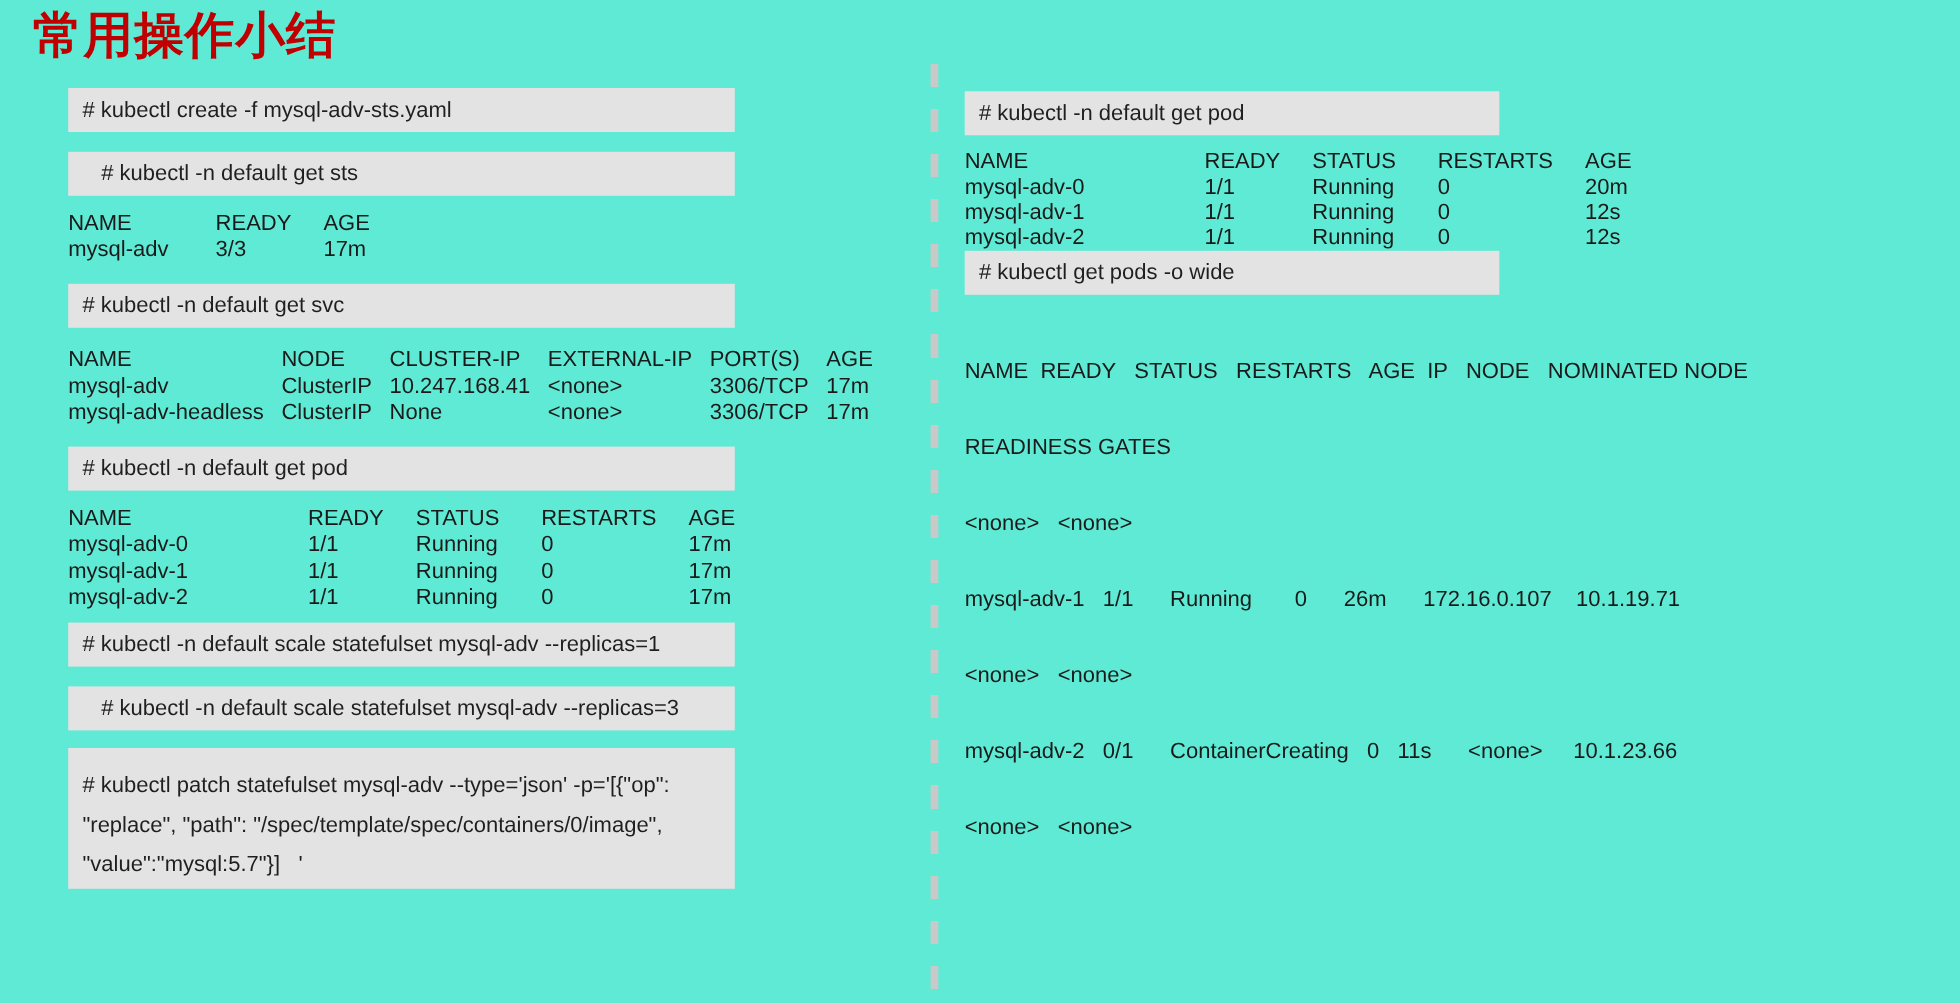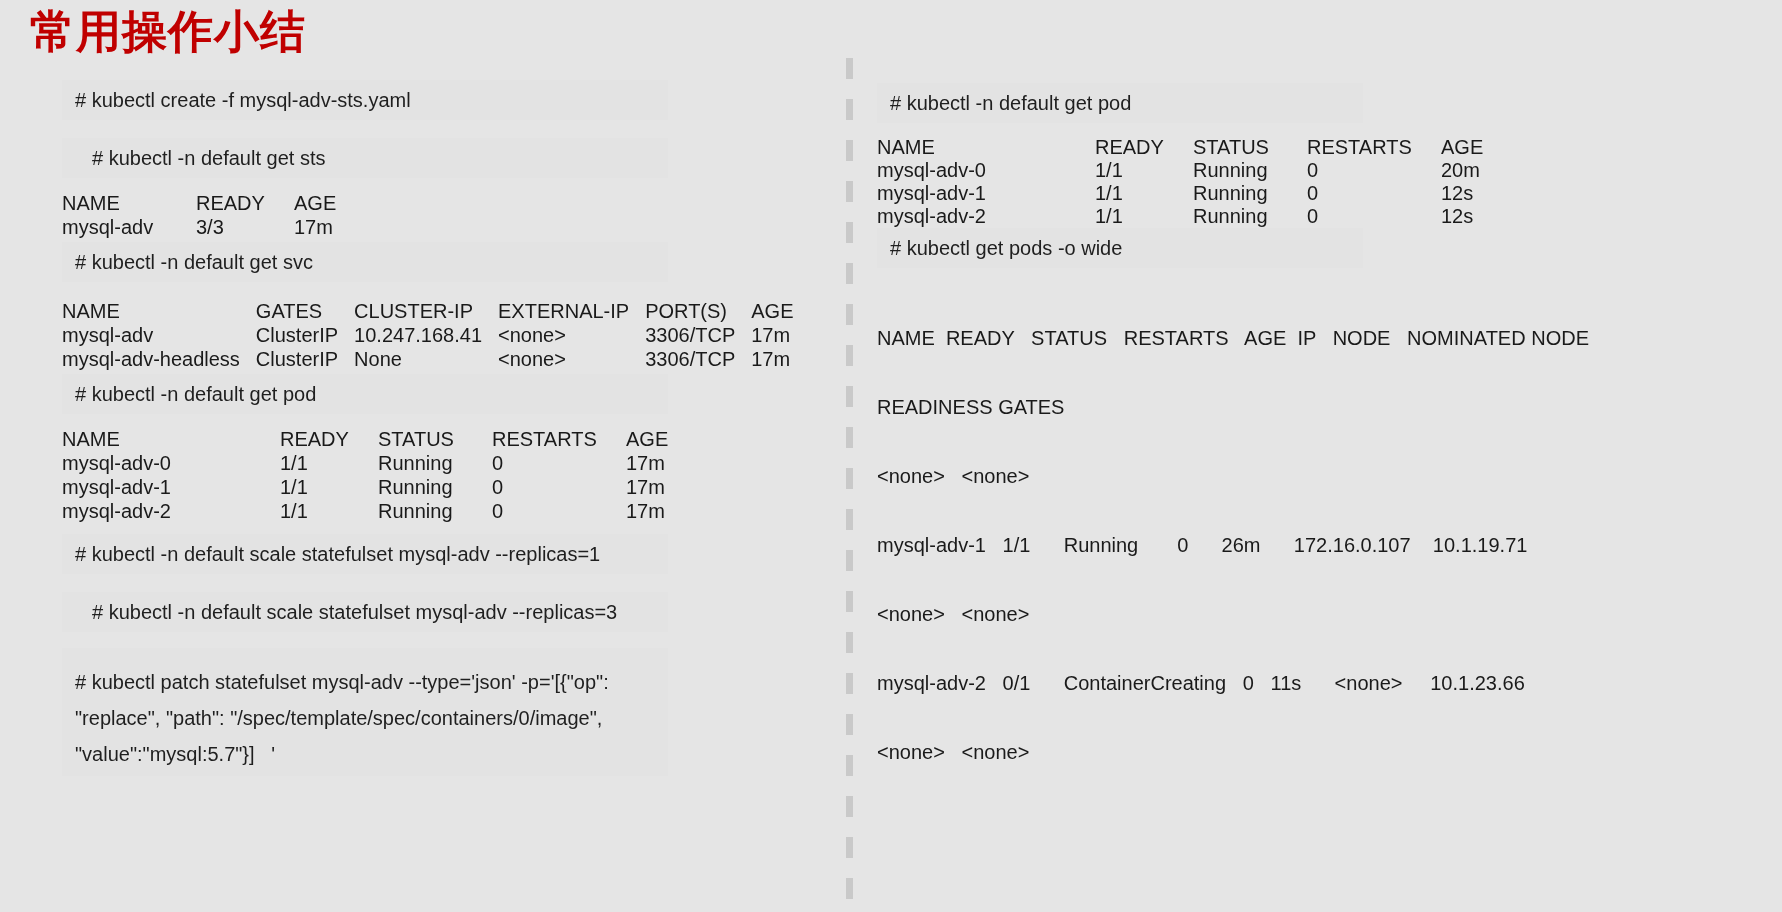--- a/index.html
+++ b/index.html
@@ -1,17 +1,17 @@
 <!DOCTYPE html>
 <html><head>
 <meta charset="utf-8">
 <style>
   html,body{margin:0;padding:0;background:#ffffff;}
   .page{
-    position:relative;width:1782px;height:912px;background:#e5e5e5;overflow:hidden;
+    position:relative;width:1782px;height:912px;background:#5eead4;overflow:hidden;
     font-family:"Liberation Sans","DejaVu Sans",sans-serif;color:#1a1a1a;
   }
   .title{
     position:absolute;left:30px;top:2px;margin:0;
     font-size:45px;font-weight:700;color:#c00000;letter-spacing:1px;
   }
   .divider{
     position:absolute;left:846px;top:58px;width:7px;height:850px;
     background:repeating-linear-gradient(to bottom,#c9c9c9 0 21px,transparent 21px 41px);
   }
@@ -33,21 +33,21 @@
   .tr{display:table-row;}
   .td{display:table-cell;padding-right:22px;white-space:pre;}
   .t-sts .td:nth-child(1){min-width:112px;}
   .t-sts .td:nth-child(2){min-width:76px;}
   .t-svc .td{padding-right:16px;}
   .t-pod .td:nth-child(1){min-width:196px;}
   .t-pod .td:nth-child(2){min-width:76px;}
   .t-pod .td:nth-child(3){min-width:92px;}
   .t-pod .td:nth-child(4){min-width:112px;}
   
-  .mt13{margin-top:13px;}.mt18{margin-top:18px;padding-left:30px;}.mt19{margin-top:3px;}
+  .mt13{margin-top:13px;}.mt18{margin-top:18px;padding-left:30px;}.mt19{margin-top:19px;}
   .mt17{margin-top:17px;}.mt11{margin-top:11px;}.mt16{margin-top:16px;}
   .mt20{}
 </style>
 </head>
 <body>
 
 <div class="page">
 
   <h1 class="title">常用操作小结</h1>
 
@@ -70,21 +70,21 @@
         <span class="td">3/3</span>
         <span class="td">17m</span>
       </div>
     </div>
 
     <div class="cmd mt19"># kubectl -n default get svc</div>
 
     <div class="out table t-svc mt17">
       <div class="tr">
         <span class="td">NAME</span>
-        <span class="td">GATES</span>
+        <span class="td">NODE</span>
         <span class="td">CLUSTER-IP</span>
         <span class="td">EXTERNAL-IP</span>
         <span class="td">PORT(S)</span>
         <span class="td">AGE</span>
       </div>
       <div class="tr">
         <span class="td">mysql-adv</span>
         <span class="td">ClusterIP</span>
         <span class="td">10.247.168.41</span>
         <span class="td">&lt;none&gt;</span>

